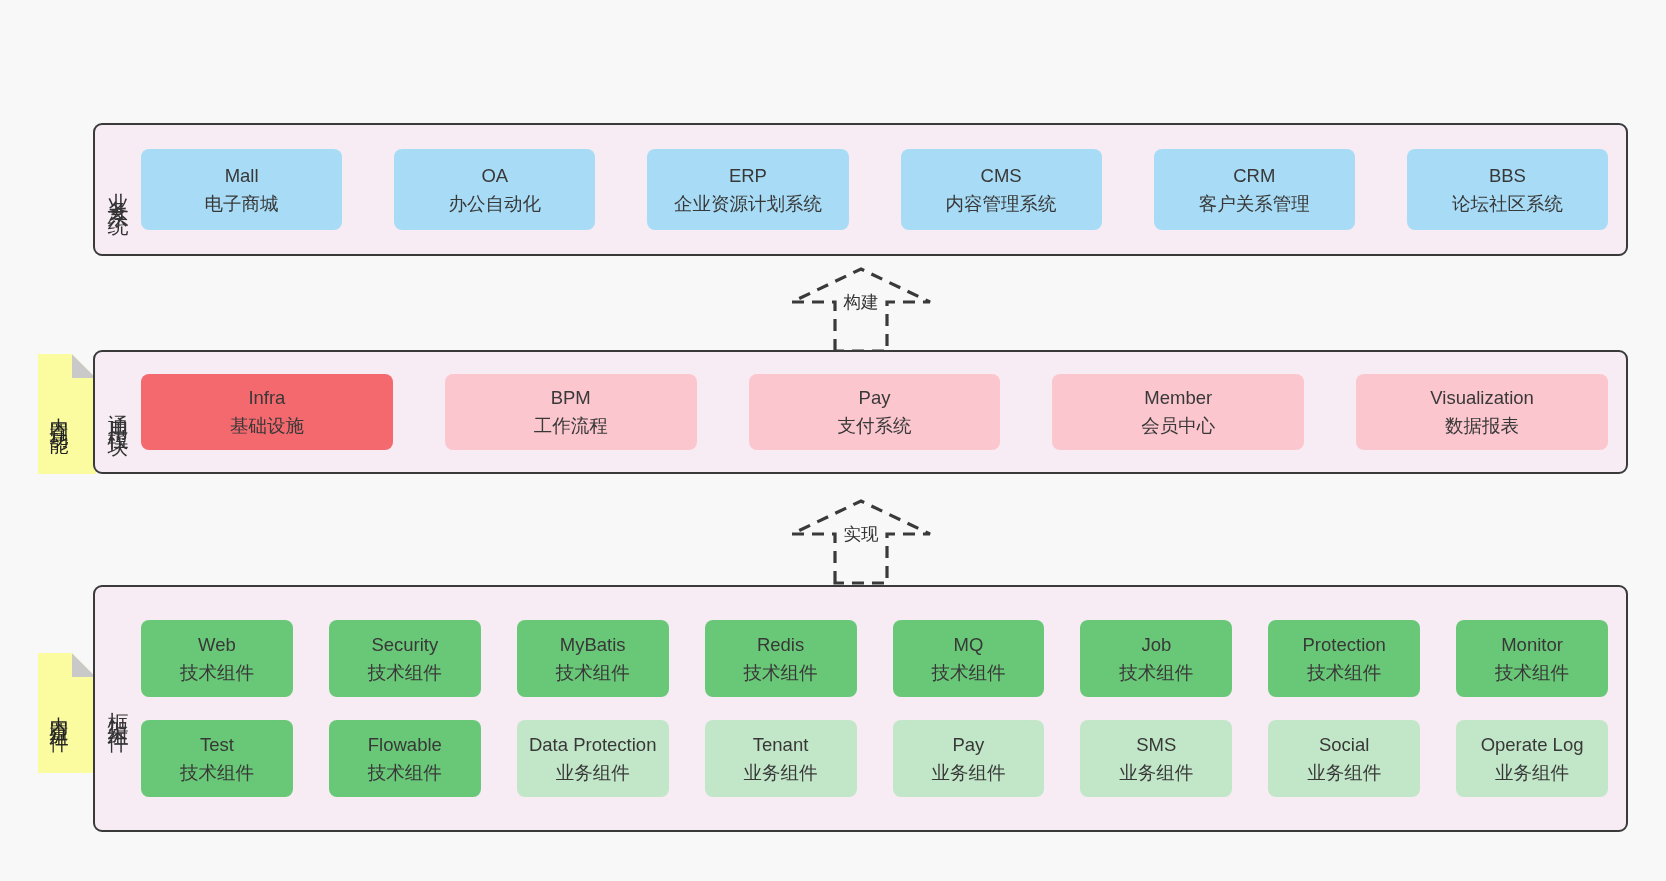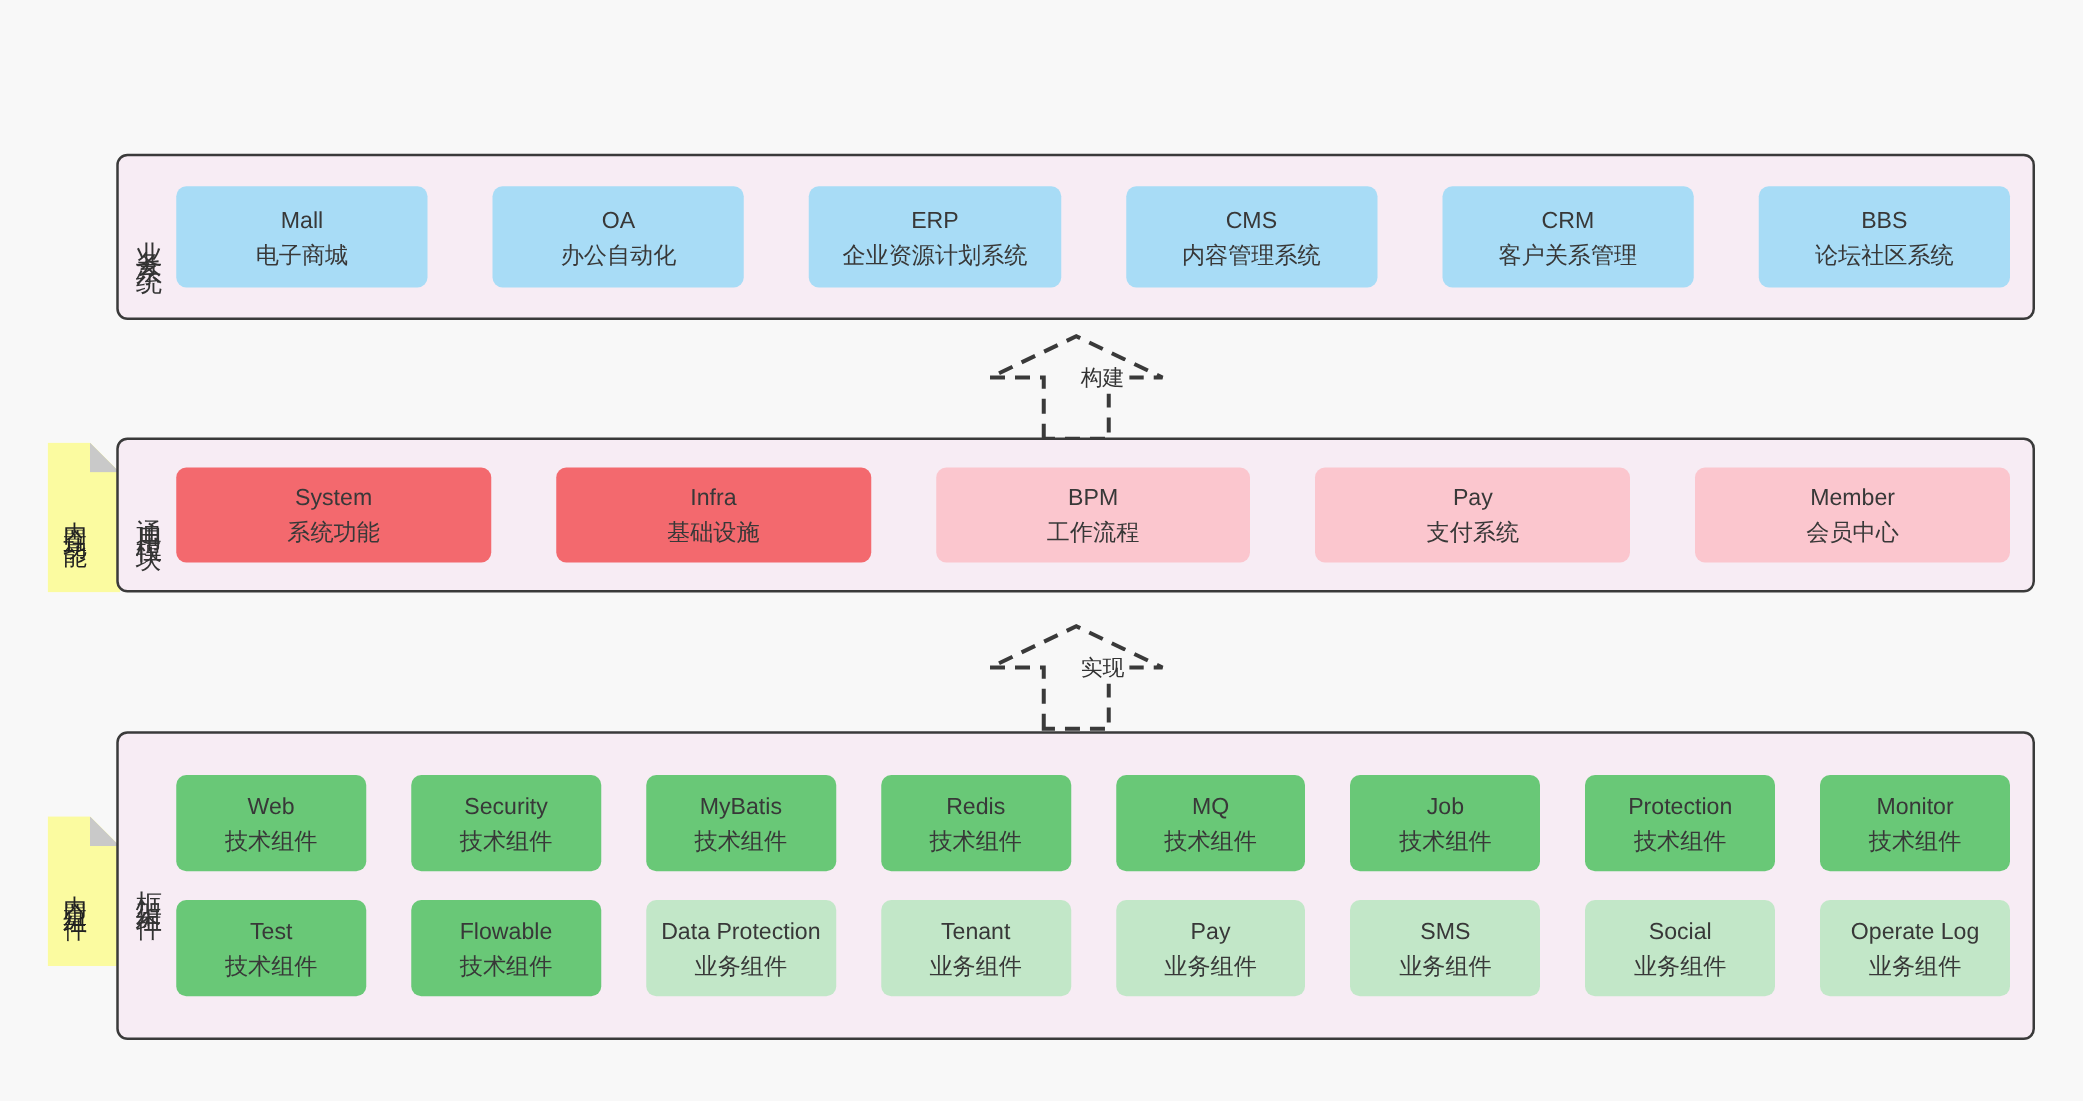--- a/index.html
+++ b/index.html
@@ -66,21 +66,21 @@
     font-size:19px;letter-spacing:6px;line-height:1;color:#222;
     margin-left:12px;white-space:nowrap;
   }
   
   .arrow{position:absolute;width:150px;height:92px;z-index:0}
   #arrow-0{left:786px;top:261px}
   #arrow-1{left:786px;top:493px}
   .arrow svg{display:block;width:150px;height:92px}
   .arrow-label{
     position:absolute;left:50%;top:28px;transform:translateX(-50%);
-    background:var(--bg);padding:1px 4px;font-size:17.5px;color:#333;white-space:nowrap;margin-left:21px;
+    background:var(--bg);padding:1px 4px;font-size:17.5px;color:#333;white-space:nowrap;
   }
 </style>
 </head>
 <body>
 
 <div class="note" id="note-1">
   <span class="note-fold"></span>
   <span class="note-text">内置功能</span>
 </div>
 <div class="note" id="note-2">
@@ -130,38 +130,38 @@
           <div class="cn">论坛社区系统</div>
         </div>
       </div>
     </div>
 </div>
 <div class="layer" id="layer-1">
   <div class="layer-label">通用模块</div>
   <div class="layer-grid">
       <div class="box-row cols-6 row-h-76">
         <div class="box red">
-          <div class="en">System</div>
-          <div class="cn">系统功能</div>
-        </div>
-        <div class="box red">
           <div class="en">Infra</div>
           <div class="cn">基础设施</div>
         </div>
         <div class="box pink">
           <div class="en">BPM</div>
           <div class="cn">工作流程</div>
         </div>
         <div class="box pink">
           <div class="en">Pay</div>
           <div class="cn">支付系统</div>
         </div>
         <div class="box pink">
           <div class="en">Member</div>
           <div class="cn">会员中心</div>
+        </div>
+        <div class="box pink">
+          <div class="en">Visualization</div>
+          <div class="cn">数据报表</div>
         </div>
       </div>
     </div>
 </div>
 <div class="layer" id="layer-2">
   <div class="layer-label">框架组件</div>
   <div class="layer-grid">
       <div class="box-row cols-8 row-h-77">
         <div class="box green-dark">
           <div class="en">Web</div>

